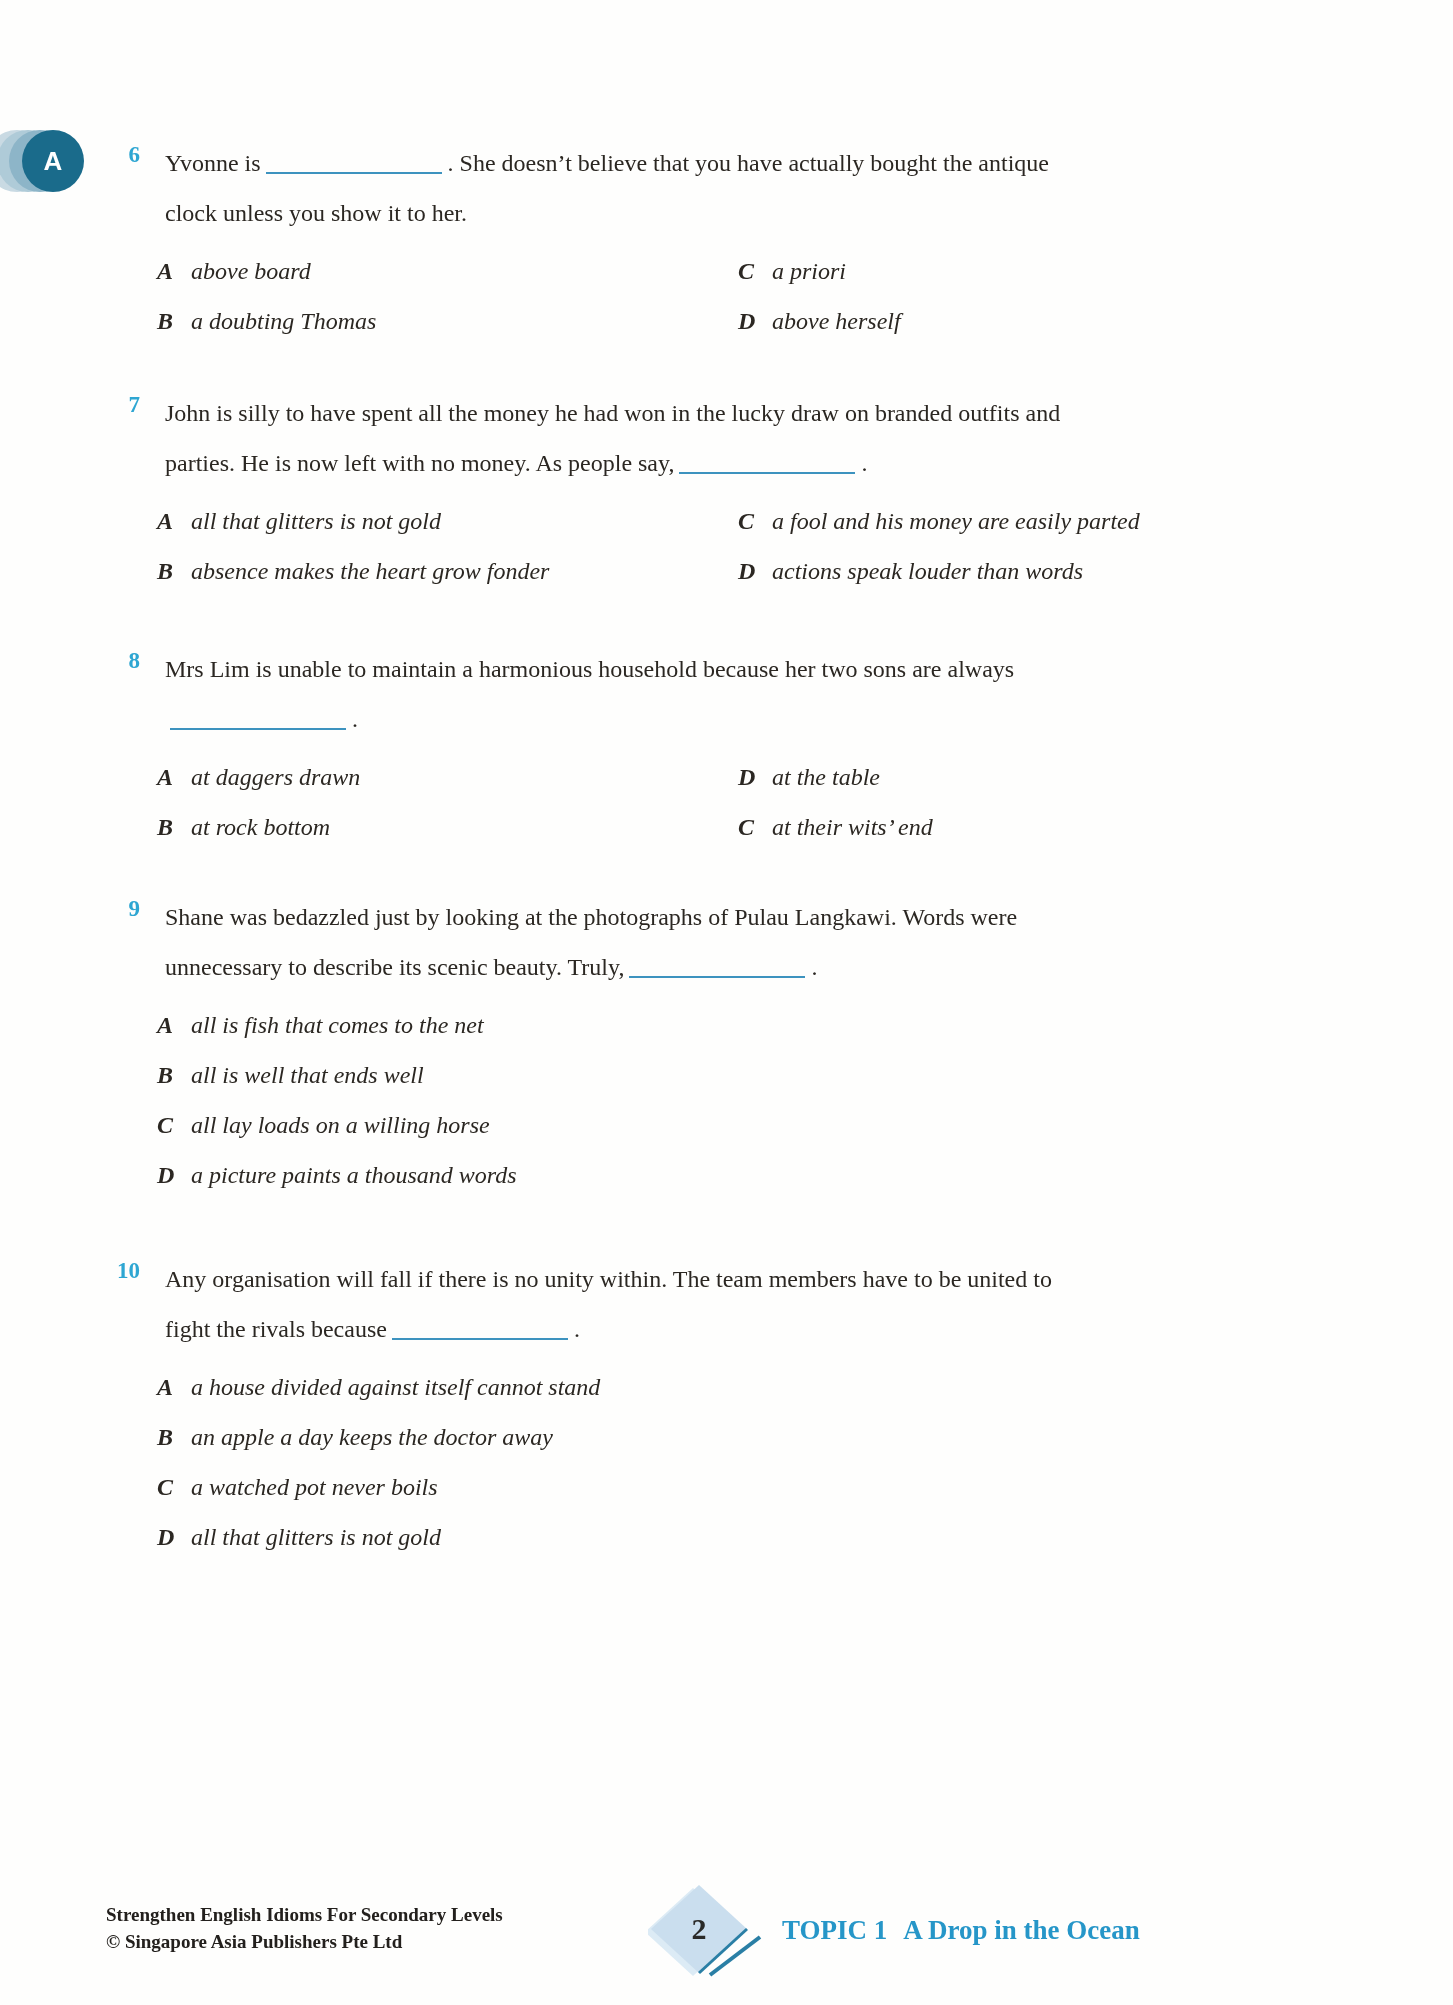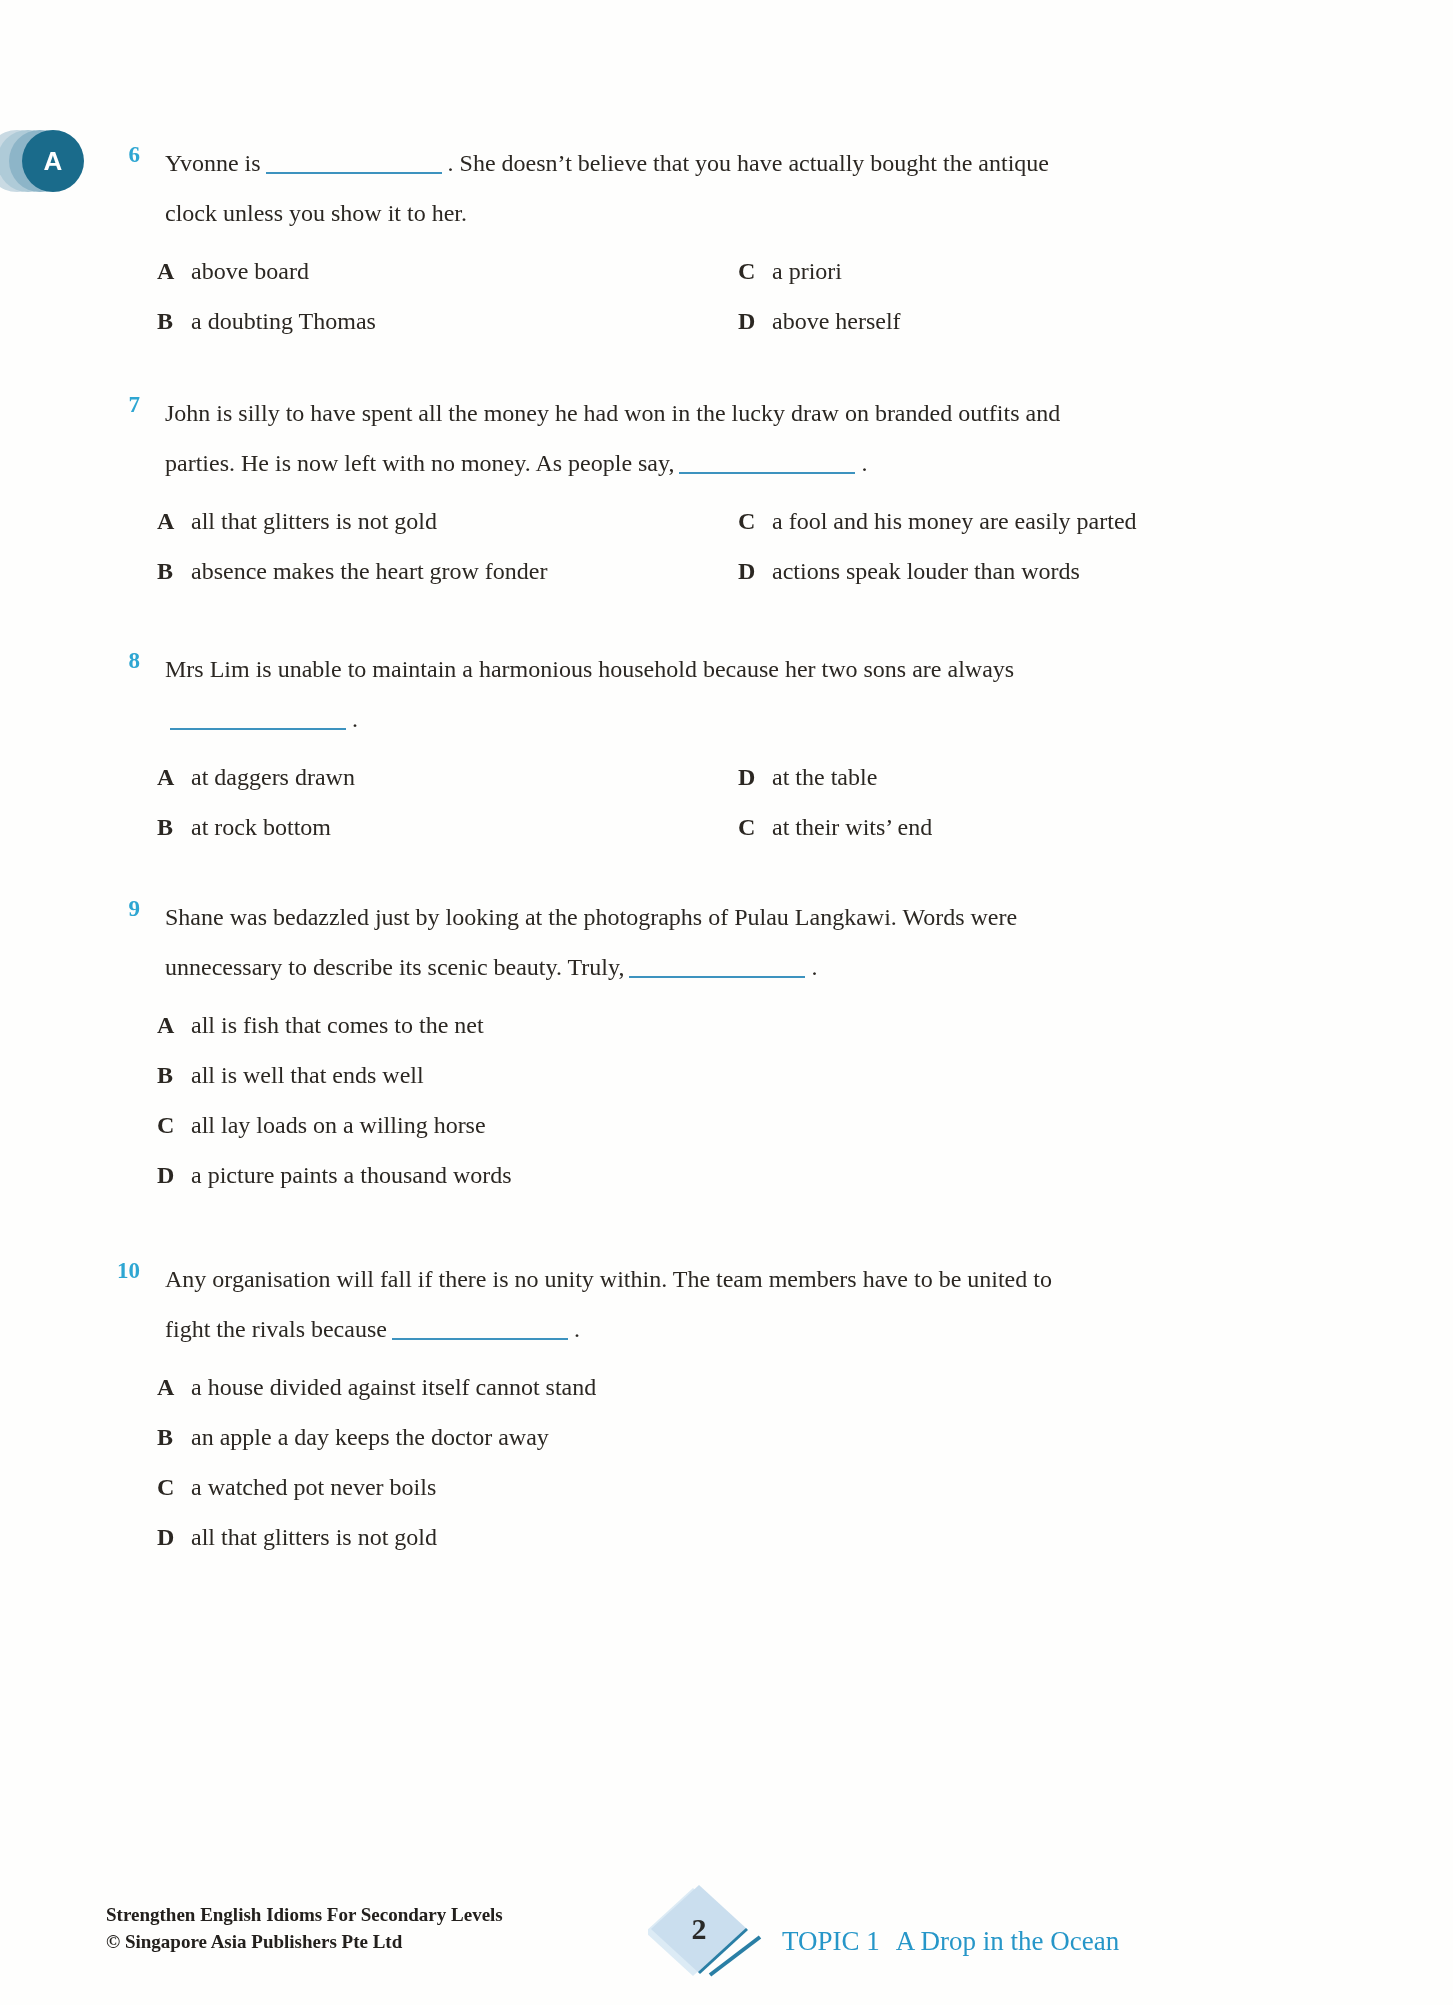--- a/index.html
+++ b/index.html
@@ -30,40 +30,40 @@
     font-weight:bold; font-size:23px; line-height:50px; color:#2ea6d2;
   }
   .qbody { margin-left:45px; width:917px; }
   .qtext { margin:8px; }
   .blank {
     display:inline-block; position:relative; top:3px;
     width:176px; height:6px; border-bottom:2px solid #3d93bf;
     margin:0 6px 0 5px;
   }
   .opts { margin:0; }
-  .opt { white-space:nowrap; }
+  .opt { white-space:nowrap;font-style:italic; }
   .letter { display:inline-block; width:34px; font-weight:bold; }
   .cols2 { display:grid; grid-auto-flow:column; grid-template-rows:repeat(2,50px); grid-template-columns:581px auto; }
   .cols1 { display:grid; grid-auto-flow:row; grid-auto-rows:50px; }
 
   
   .footer-left {
     position:absolute; left:106px; top:1901px;
     font-size:19px; line-height:27px; font-weight:bold; color:#23201d;
   }
   .footer-left div { white-space:nowrap; }
   .page-marker { position:absolute; left:648px; top:1882px; width:150px; height:110px; }
   .page-num {
     position:absolute; left:648px; top:1882px; width:102px; height:94px;
     display:flex; align-items:center; justify-content:center;
     font-size:30px; font-weight:bold; color:#2a2a28;
   }
   .topic {
     position:absolute; left:782px; top:1915px;
-    font-size:27px; font-weight:normal; color:#2696c8; white-space:nowrap;margin-top:11px;
+    font-size:27px; font-weight:bold; color:#2696c8; white-space:nowrap;
   }
   .topic .tlabel { margin-right:16px; }
 </style>
 </head>
 <body>
 
 <div class="page">
 
   <div class="badge-wrap">
     <span class="bc g1"></span>

